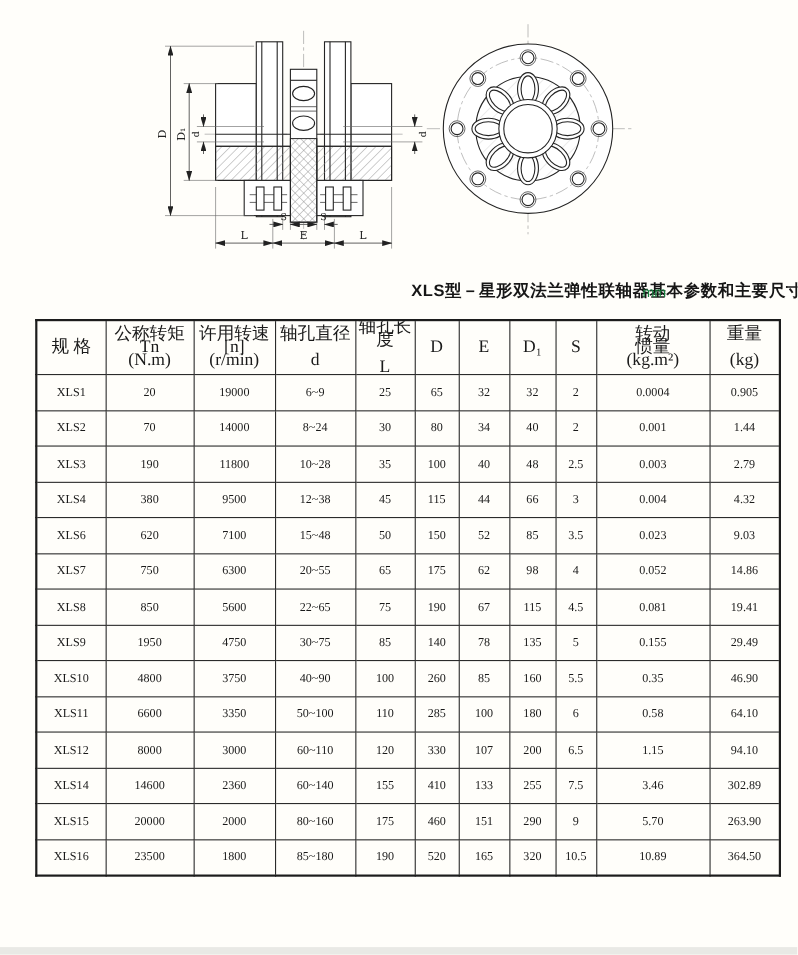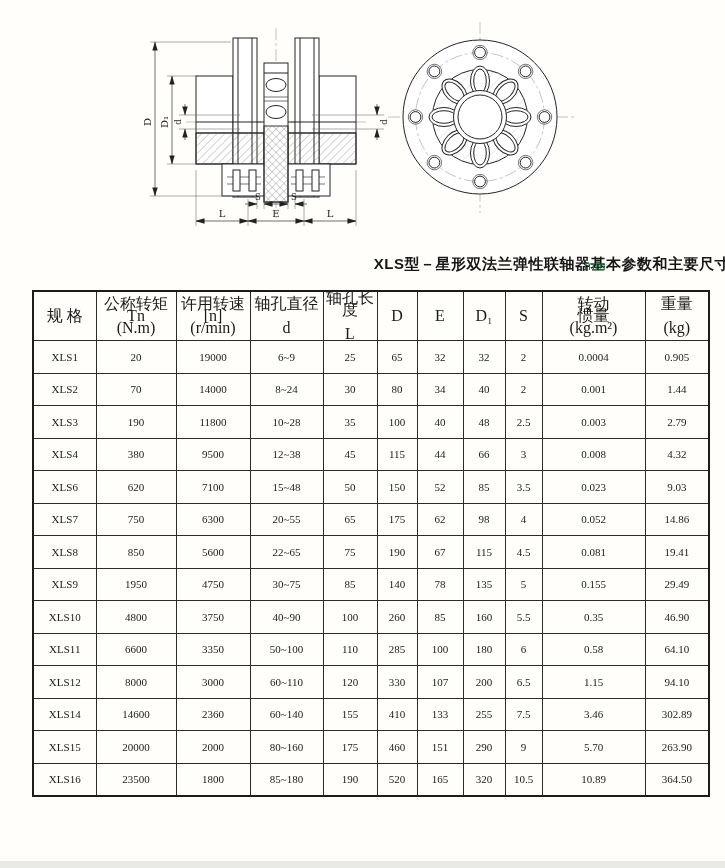--- a/index.html
+++ b/index.html
@@ -340,21 +340,21 @@
       <tr>
         <td>XLS4</td>
         <td>380</td>
         <td>9500</td>
         <td>12~38</td>
         <td>45</td>
         <td>115</td>
         <td>44</td>
         <td>66</td>
         <td>3</td>
-        <td>0.008</td>
+        <td>0.004</td>
         <td>4.32</td>
       </tr>
       <tr>
         <td>XLS6</td>
         <td>620</td>
         <td>7100</td>
         <td>15~48</td>
         <td>50</td>
         <td>150</td>
         <td>52</td>

